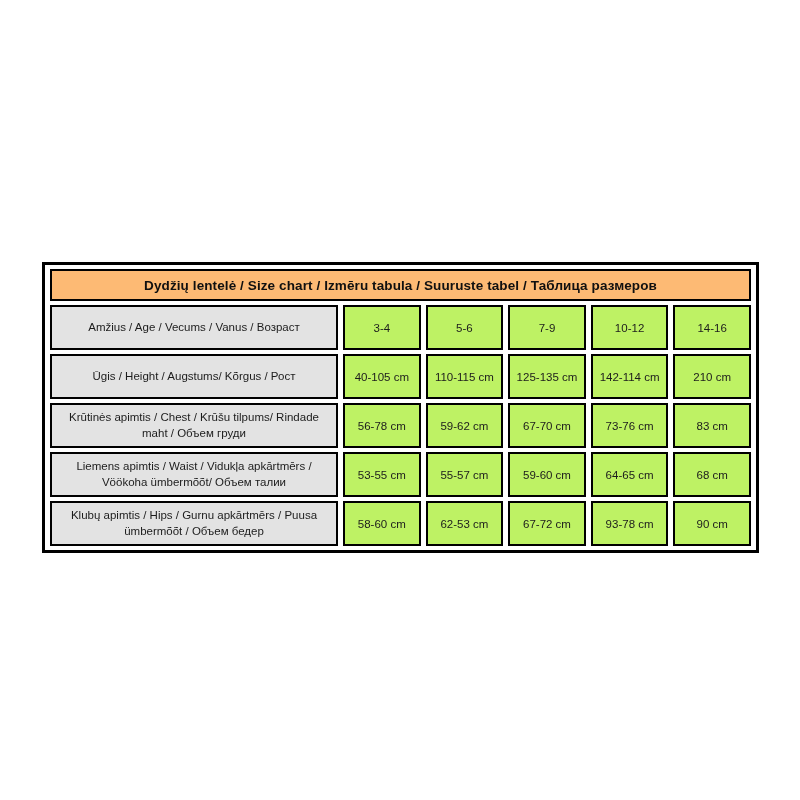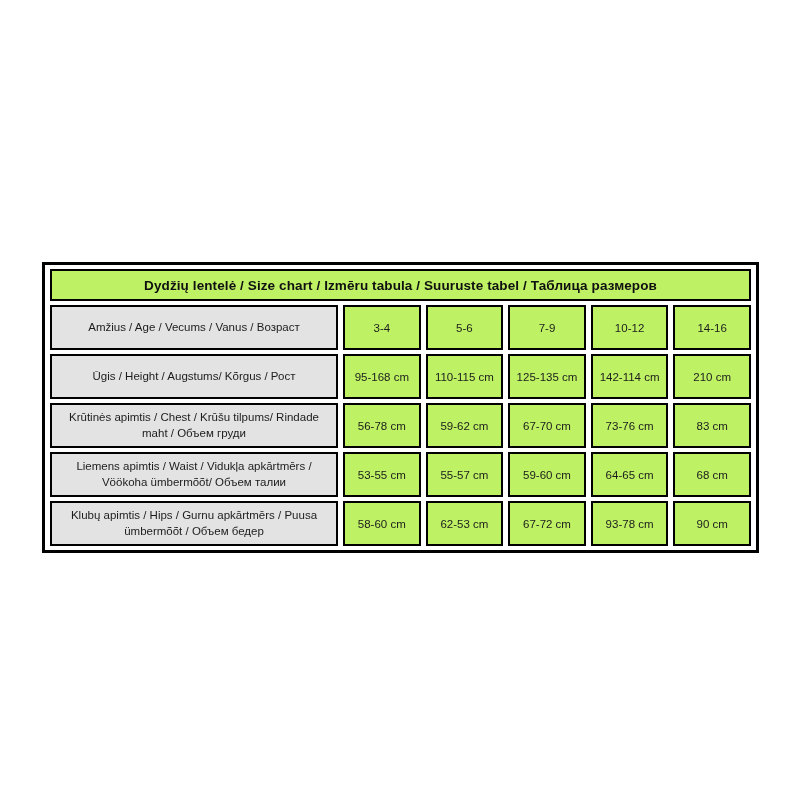--- a/index.html
+++ b/index.html
@@ -33,21 +33,21 @@
   col.c-label { width: 288px; }
   col.c-val   { width: auto; }
   td {
     border: 2px solid #000000;
     text-align: center;
     vertical-align: middle;
     color: #1c1c1c;
     overflow: hidden;
   }
   td.header-cell {
-    background: #bef264;
+    background: #fdba74;
     color: #101010;
     font-weight: bold;
     font-size: 13.5px;
     height: 26px;
     letter-spacing: 0.1px;
     margin-left: 39px;
   }
   td.label-cell {
     background: #e3e3e3;
     font-size: 11.5px;
@@ -84,21 +84,21 @@
         <td class="label-cell">Amžius / Age / Vecums / Vanus / Возраст</td>
         <td class="value-cell">3-4</td>
         <td class="value-cell">5-6</td>
         <td class="value-cell">7-9</td>
         <td class="value-cell">10-12</td>
         <td class="value-cell">14-16</td>
       </tr>
 
       <tr>
         <td class="label-cell">Ūgis / Height / Augstums/ Kõrgus / Рост</td>
-        <td class="value-cell">95-168 cm</td>
+        <td class="value-cell">40-105 cm</td>
         <td class="value-cell">110-115 cm</td>
         <td class="value-cell">125-135 cm</td>
         <td class="value-cell">142-114 cm</td>
         <td class="value-cell">210 cm</td>
       </tr>
 
       <tr>
         <td class="label-cell">Krūtinės apimtis / Chest / Krūšu tilpums/ Rindade maht / Объем груди</td>
         <td class="value-cell">56-78 cm</td>
         <td class="value-cell">59-62 cm</td>

